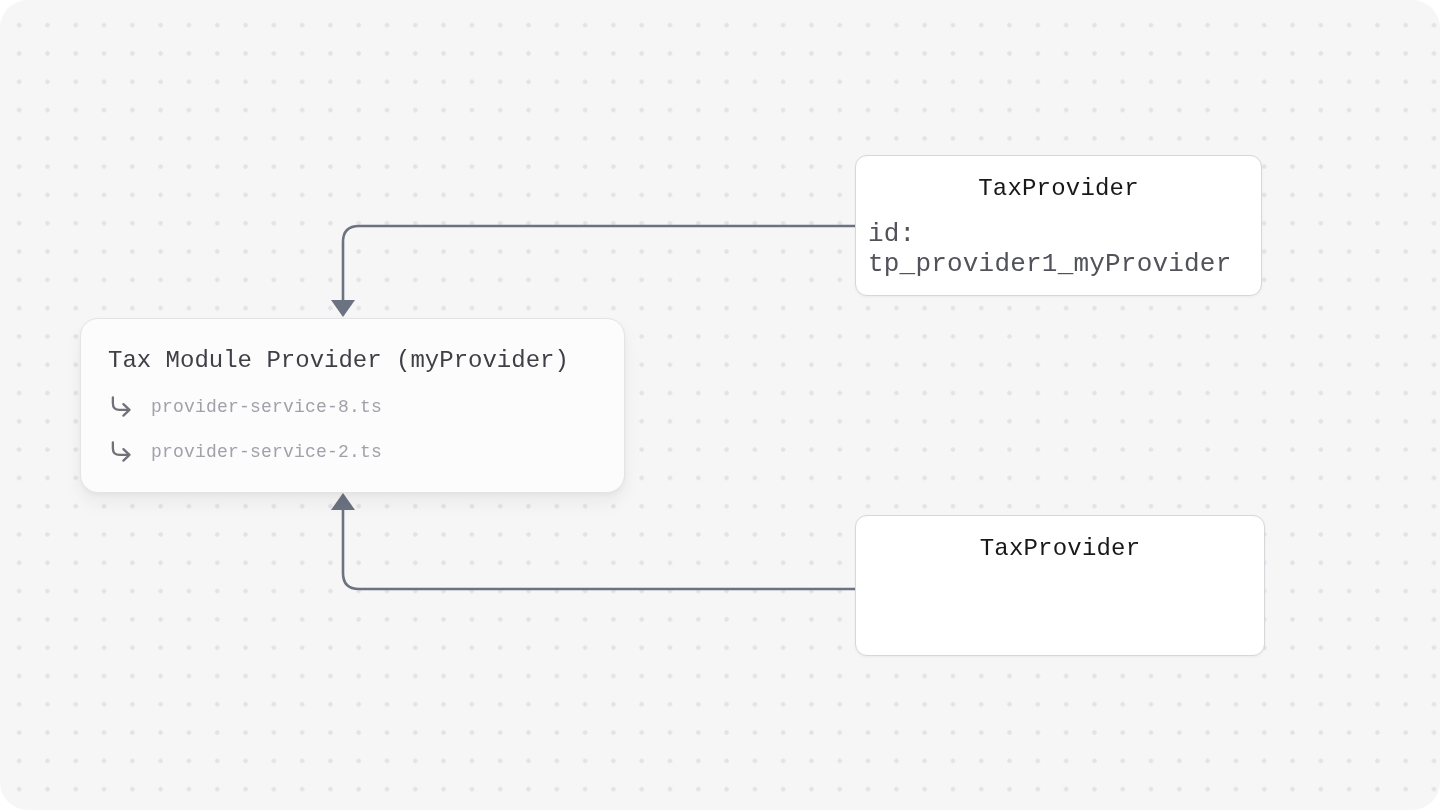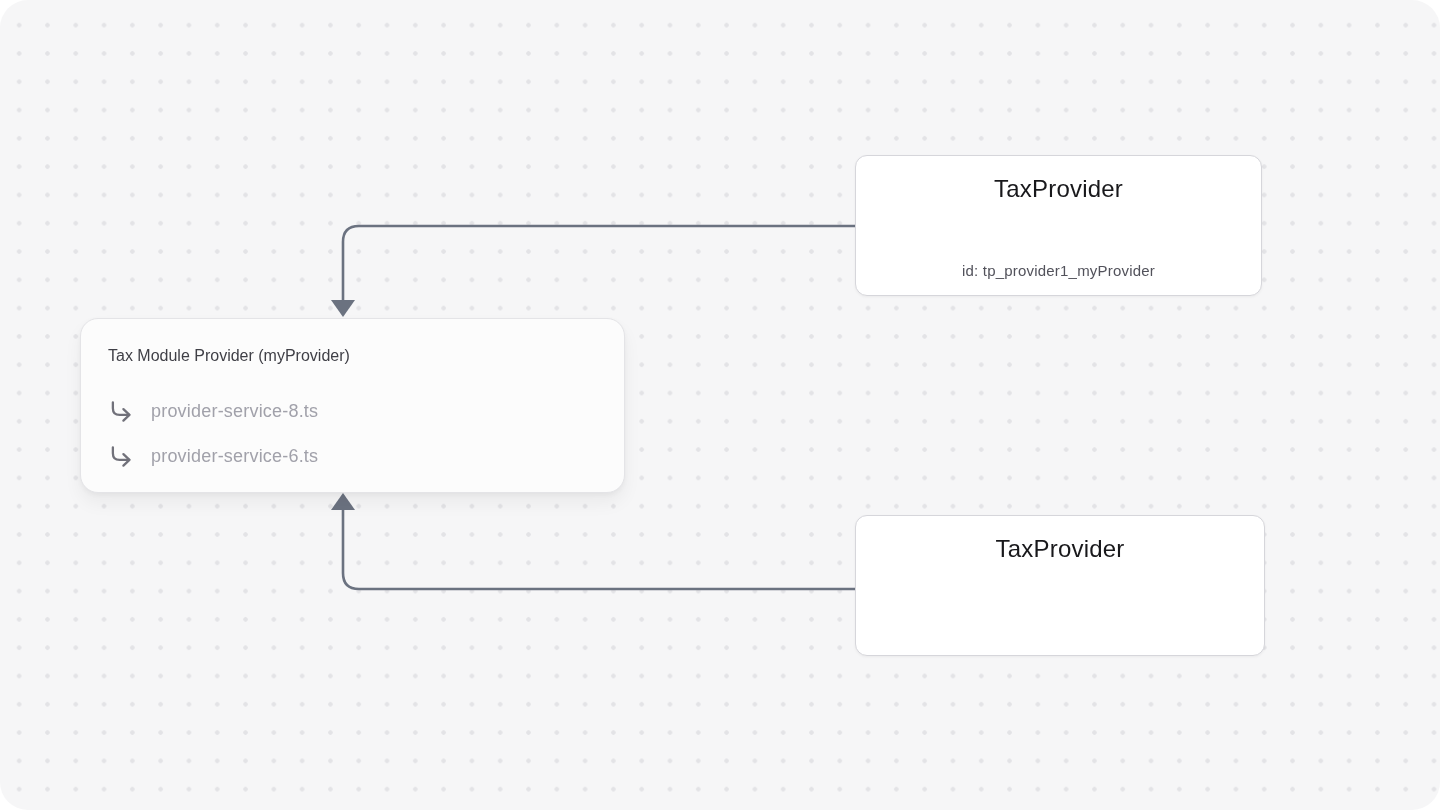--- a/index.html
+++ b/index.html
@@ -21,48 +21,49 @@
     font-family:"Liberation Sans","DejaVu Sans",sans-serif;}
   .page{position:relative;width:1440px;height:810px;background:#ffffff;}
   .canvas{
     position:absolute;inset:0;
     background-color:var(--c-canvas_bg);
     background-image:radial-gradient(circle, var(--c-dot) 1.9px, rgba(0,0,0,0) 2.6px);
     background-size:28.3px 28.3px;
     background-position:5px 11px;
     border-radius:28px;
     overflow:hidden;
+    font-family:Liberation Mono, monospace;
   }
   svg.connectors{position:absolute;left:0;top:0;width:1440px;height:810px;pointer-events:none;}
   .conn{fill:none;stroke:var(--c-connector);stroke-width:2.6;}
   .head{fill:var(--c-connector);stroke:none;}
 
   .node{
     position:absolute;
     background:var(--c-node_bg);
     border:1.5px solid var(--c-node_border);
     border-radius:12px;
     display:flex;flex-direction:column;align-items:center;justify-content:space-between;
     padding:19px 12px 16px 12px;
     box-shadow:0 1px 3px rgba(0,0,0,0.05);
   }
   .node.p1{left:855px;top:155px;width:407px;height:141px;}
   .node.p2{left:855px;top:515px;width:410px;height:141px;}
   .node-title{font-size:24px;font-weight:500;color:var(--c-title_text);letter-spacing:.2px;}
-  .node-id{font-size:15px;font-weight:400;color:var(--c-id_text);letter-spacing:.2px;}
+  .node-id{font-size:26px;font-weight:400;color:var(--c-id_text);letter-spacing:.2px;}
 
   .module{
     position:absolute;left:80px;top:318px;width:545px;height:175px;
     background:var(--c-module_bg);
     border:1.5px solid var(--c-module_border);
     border-radius:18px;
     padding:28px 28px 24px 27px;
     box-shadow:0 10px 18px rgba(0,0,0,0.05), 0 2px 5px rgba(0,0,0,0.04);
   }
-  .module-title{font-size:16px;font-weight:500;color:var(--c-module_title_text);margin-bottom:35px;}
+  .module-title{font-size:24px;font-weight:500;color:var(--c-module_title_text);margin-bottom:21px;}
   .service-row{display:flex;align-items:center;margin-bottom:22px;}
   .service-row:last-child{margin-bottom:0;}
   .service-icon{width:27px;height:23px;flex:0 0 auto;margin-right:16px;}
   .service-icon path{fill:none;stroke:var(--c-icon);stroke-width:2.4;stroke-linecap:round;stroke-linejoin:round;}
   .service-label{font-size:18px;font-weight:400;color:var(--c-service_text);letter-spacing:.2px;}
 </style>
 </head>
 <body>
 
 <div class="page">
@@ -93,18 +94,18 @@
           <path d="M15.5 9.5 L21.8 15.5 L15.5 21.5"></path>
         </svg>
         <span class="service-label">provider-service-8.ts</span>
       </div>
 
       <div class="service-row">
         <svg class="service-icon" viewBox="0 0 27 24">
           <path d="M4.5 2.5 V8.5 Q4.5 15.5 11.5 15.5 H21.5"></path>
           <path d="M15.5 9.5 L21.8 15.5 L15.5 21.5"></path>
         </svg>
-        <span class="service-label">provider-service-6.ts</span>
+        <span class="service-label">provider-service-2.ts</span>
       </div>
     </div>
 
   </div>
 </div>
 
 </body></html>

